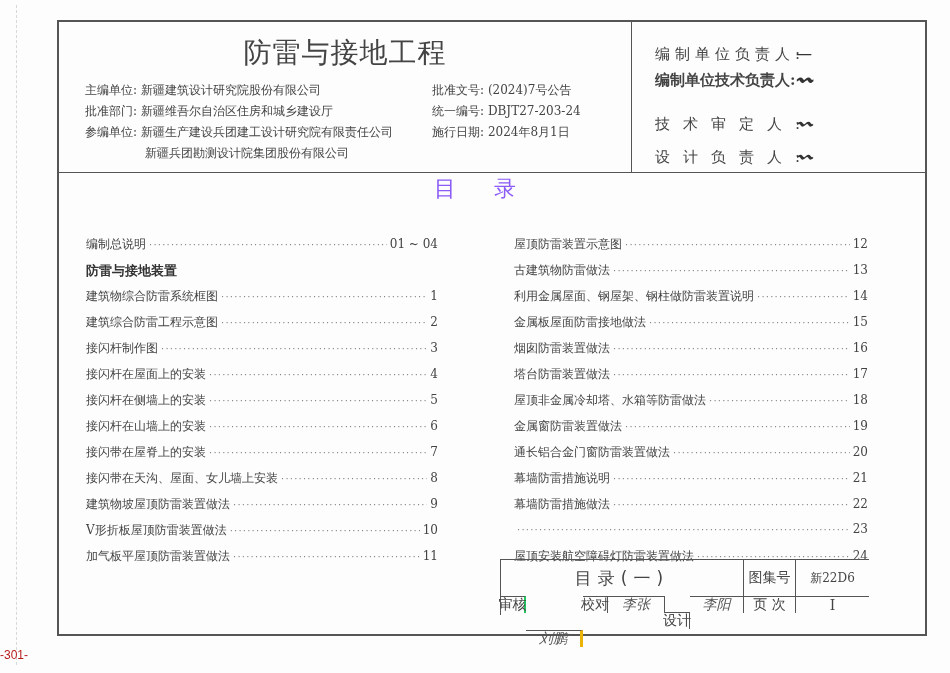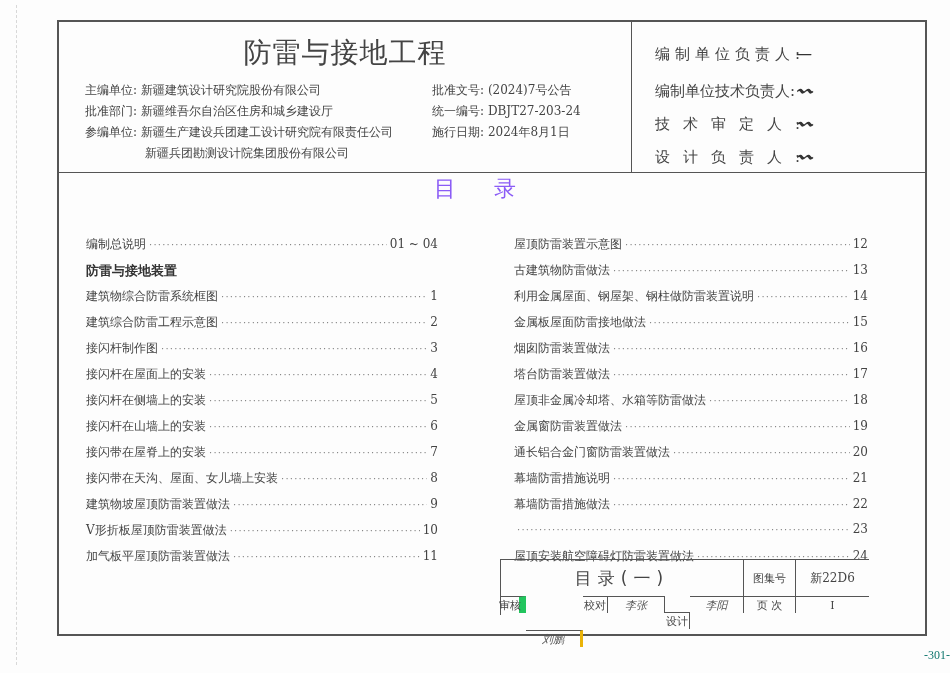--- a/index.html
+++ b/index.html
@@ -61,31 +61,31 @@
   .toc-section {
     height: 26px; font-family: "DejaVu Sans", "Liberation Sans", sans-serif;
     font-size: 13px; font-weight: bold; color: #333;
   }
   .tblock {
     position: absolute; left: 500px; top: 559px; width: 368px; height: 55px;
     border-top: 1.5px solid #555; border-left: 1.5px solid #555;
   }
   .tb-cell {
     position: absolute; box-sizing: border-box; display: flex; align-items: center;
-    justify-content: center; font-size: 11px; color: #444; white-space: nowrap;
+    justify-content: center; font-size: 14px; color: #444; white-space: nowrap;
   }
   .tb-name { left: 0; top: 0; width: 243px; height: 36px; font-size: 17px;
     font-family: "DejaVu Sans", "Liberation Sans", sans-serif; border-right: 1px solid #555; letter-spacing: 6px; }
   .tb-atlas-lbl { left: 243px; top: 0; width: 52px; height: 36px; border-right: 1px solid #555; }
   .tb-atlas-val { left: 295px; top: 0; width: 73px; height: 36px; font-size: 12px; }
   .tb-row2 { top: 36px; height: 17px; border-top: 1px solid #555; }
   .tb-sig { font-style: italic; color: #555; }
   .page-num {
-    position: absolute; left: 0; width: 950px; top: 648px; text-align: right;
-    font-family: Liberation Serif, serif; font-size: 12px; color: #0f766e;
+    position: absolute; left: 0; width: 950px; top: 648px; text-align: left;
+    font-family: Liberation Sans, sans-serif; font-size: 12px; color: #b91c1c;
   }
 </style>
 </head>
 <body>
 
 <div class="binding-line"></div>
 
 <div class="frame">
 
   <div class="hdr-left">
@@ -102,21 +102,21 @@
       <div><span class="lbl">批准文号:</span> <span>(2024)7号公告</span></div>
       <div><span class="lbl">统一编号:</span> <span>DBJT27-203-24</span></div>
       <div><span class="lbl">施行日期:</span> <span>2024年8月1日</span></div>
     </div>
   </div>
 
   <div class="hdr-right">
     <div class="sig-row" style="top:22px;">
       <span class="lbl" style="letter-spacing:5px;">编制单位负责人:</span><span class="sig">—</span>
     </div>
-    <div class="sig-row" style="top:55px;">
+    <div class="sig-row" style="top:44px;font-weight:bold;">
       <span class="lbl">编制单位技术负责人:</span><span class="sig">〰</span>
     </div>
     <div class="sig-row" style="top:88px;">
       <span class="lbl" style="letter-spacing:13px;">技术审定人:</span><span class="sig">〰</span>
     </div>
     <div class="sig-row" style="top:121px;">
       <span class="lbl" style="letter-spacing:13px;">设计负责人:</span><span class="sig">〰</span>
     </div>
   </div>
 
@@ -253,21 +253,21 @@
       <span class="dots">························································································································</span>
       <span class="p">24</span>
     </div>
   </div>
 
 <div class="tblock">
   <div class="tb-cell tb-name">目录(一)</div>
   <div class="tb-cell tb-atlas-lbl">图集号</div>
   <div class="tb-cell tb-atlas-val">新22D6</div>
 
-  <div class="tb-cell tb-row2" style="left:0; width:25px; border-right:7px solid #22c55e;">审核</div>
+  <div class="tb-cell tb-row2" style="left:0; width:25px; border-right:2px solid #22c55e;">审核</div>
   <div class="tb-cell tb-row2 tb-sig" style="left:25px; width:57px; border-right:3px solid #eab308;margin-top:34px;">刘鹏</div>
   <div class="tb-cell tb-row2" style="left:82px; width:25px; border-right:1px solid #555;">校对</div>
   <div class="tb-cell tb-row2 tb-sig" style="left:107px; width:57px; border-right:1px solid #555;">李张</div>
   <div class="tb-cell tb-row2" style="left:164px; width:25px; border-right:1px solid #555;margin-top:16px;">设计</div>
   <div class="tb-cell tb-row2 tb-sig" style="left:189px; width:54px; border-right:1px solid #555;">李阳</div>
   <div class="tb-cell tb-row2" style="left:243px; width:52px; border-right:1px solid #555;">页 次</div>
   <div class="tb-cell tb-row2" style="left:295px; width:73px;">I</div>
 </div>
 
 <div class="page-num">-301-</div>

